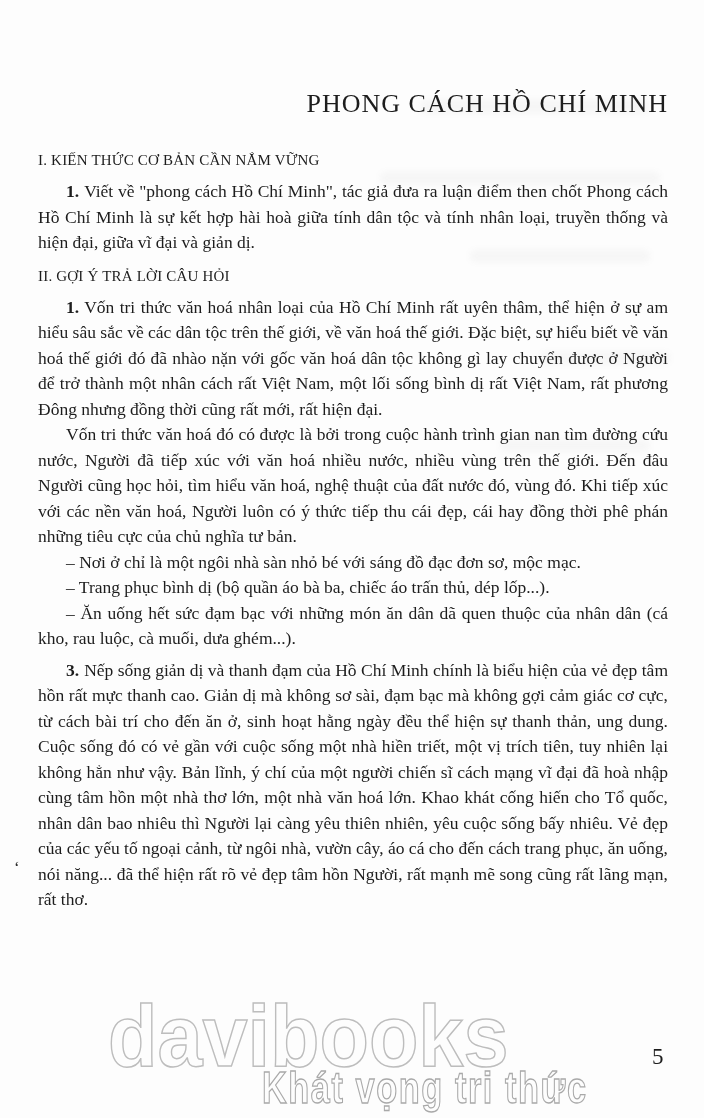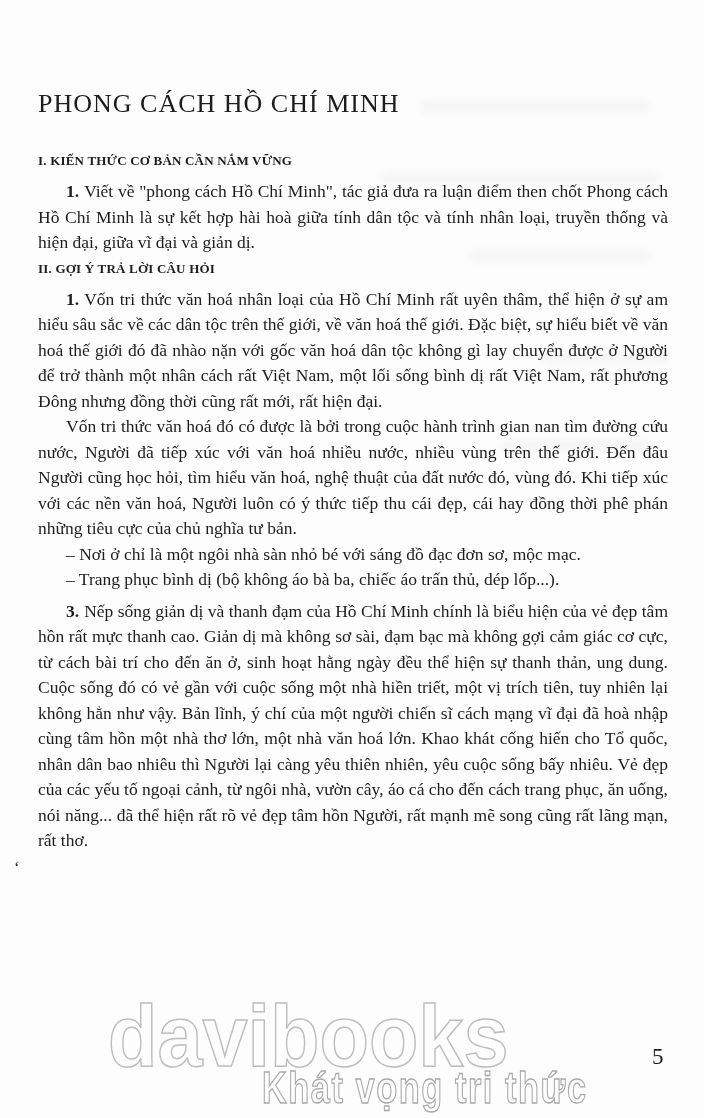--- a/index.html
+++ b/index.html
@@ -22,35 +22,35 @@
     padding: 76px 36px 0 38px;
   }
   .lesson-label {
     font-size: 22px;
     font-weight: bold;
     font-style: italic;
     letter-spacing: 0.5px;
   }
   .doc-title {
     margin: 12px 0 0 0;
-    text-align: left;
+    text-align: right;
     font-size: 26px;
     font-weight: normal;
     letter-spacing: 1px;
     line-height: 32px;
   }
   .section-heading {
     margin: 28px 0 4px 0;
-    font-size: 13px;
-    font-weight: bold;
+    font-size: 15px;
+    font-weight: normal;
     line-height: 25px;
     letter-spacing: 0.2px;
   }
   .section-heading.second {
-    margin-top: 0;
+    margin-top: 8px;
   }
   p.body-par {
     margin: 0;
     font-size: 17.5px;
     line-height: 25.5px;
     text-align: justify;
     text-indent: 28px;
   }
   p.body-par.num-start {
     margin-top: 6px;
@@ -144,22 +144,23 @@
 
     <h2 class="section-heading second">II. GỢI Ý TRẢ LỜI CÂU HỎI</h2>
 
     <p class="body-par num-start"><b class="pnum">1.</b><span>Vốn tri thức văn hoá nhân loại của Hồ Chí Minh rất uyên thâm, thể hiện ở sự am hiểu sâu sắc về các dân tộc trên thế giới, về văn hoá thế giới. Đặc biệt, sự hiểu biết về văn hoá thế giới đó đã nhào nặn với gốc văn hoá dân tộc không gì lay chuyển được ở Người để trở thành một nhân cách rất Việt Nam, một lối sống bình dị rất Việt Nam, rất phương Đông nhưng đồng thời cũng rất mới, rất hiện đại.</span></p>
 
     <p class="body-par"><b class="pnum"></b><span>Vốn tri thức văn hoá đó có được là bởi trong cuộc hành trình gian nan tìm đường cứu nước, Người đã tiếp xúc với văn hoá nhiều nước, nhiều vùng trên thế giới. Đến đâu Người cũng học hỏi, tìm hiểu văn hoá, nghệ thuật của đất nước đó, vùng đó. Khi tiếp xúc với các nền văn hoá, Người luôn có ý thức tiếp thu cái đẹp, cái hay đồng thời phê phán những tiêu cực của chủ nghĩa tư bản.</span></p>
 
 
     <p class="body-par"><b class="pnum"></b><span>– Nơi ở chỉ là một ngôi nhà sàn nhỏ bé với sáng đồ đạc đơn sơ, mộc mạc.</span></p>
 
-    <p class="body-par"><b class="pnum"></b><span>– Trang phục bình dị (bộ không áo bà ba, chiếc áo trấn thủ, dép lốp...).</span></p>
+    <p class="body-par"><b class="pnum"></b><span>– Trang phục bình dị (bộ quần áo bà ba, chiếc áo trấn thủ, dép lốp...).</span></p>
 
+    <p class="body-par"><b class="pnum"></b><span>– Ăn uống hết sức đạm bạc với những món ăn dân dã quen thuộc của nhân dân (cá kho, rau luộc, cà muối, dưa ghém...).</span></p>
 
     <p class="body-par num-start"><b class="pnum">3.</b><span>Nếp sống giản dị và thanh đạm của Hồ Chí Minh chính là biểu hiện của vẻ đẹp tâm hồn rất mực thanh cao. Giản dị mà không sơ sài, đạm bạc mà không gợi cảm giác cơ cực, từ cách bài trí cho đến ăn ở, sinh hoạt hằng ngày đều thể hiện sự thanh thản, ung dung. Cuộc sống đó có vẻ gần với cuộc sống một nhà hiền triết, một vị trích tiên, tuy nhiên lại không hẳn như vậy. Bản lĩnh, ý chí của một người chiến sĩ cách mạng vĩ đại đã hoà nhập cùng tâm hồn một nhà thơ lớn, một nhà văn hoá lớn. Khao khát cống hiến cho Tổ quốc, nhân dân bao nhiêu thì Người lại càng yêu thiên nhiên, yêu cuộc sống bấy nhiêu. Vẻ đẹp của các yếu tố ngoại cảnh, từ ngôi nhà, vườn cây, áo cá cho đến cách trang phục, ăn uống, nói năng... đã thể hiện rất rõ vẻ đẹp tâm hồn Người, rất mạnh mẽ song cũng rất lãng mạn, rất thơ.</span></p>
 
   </div>
 
   <span class="scan-mark">‘</span>
 
   <div class="page-number">5</div>
 
 </div>

